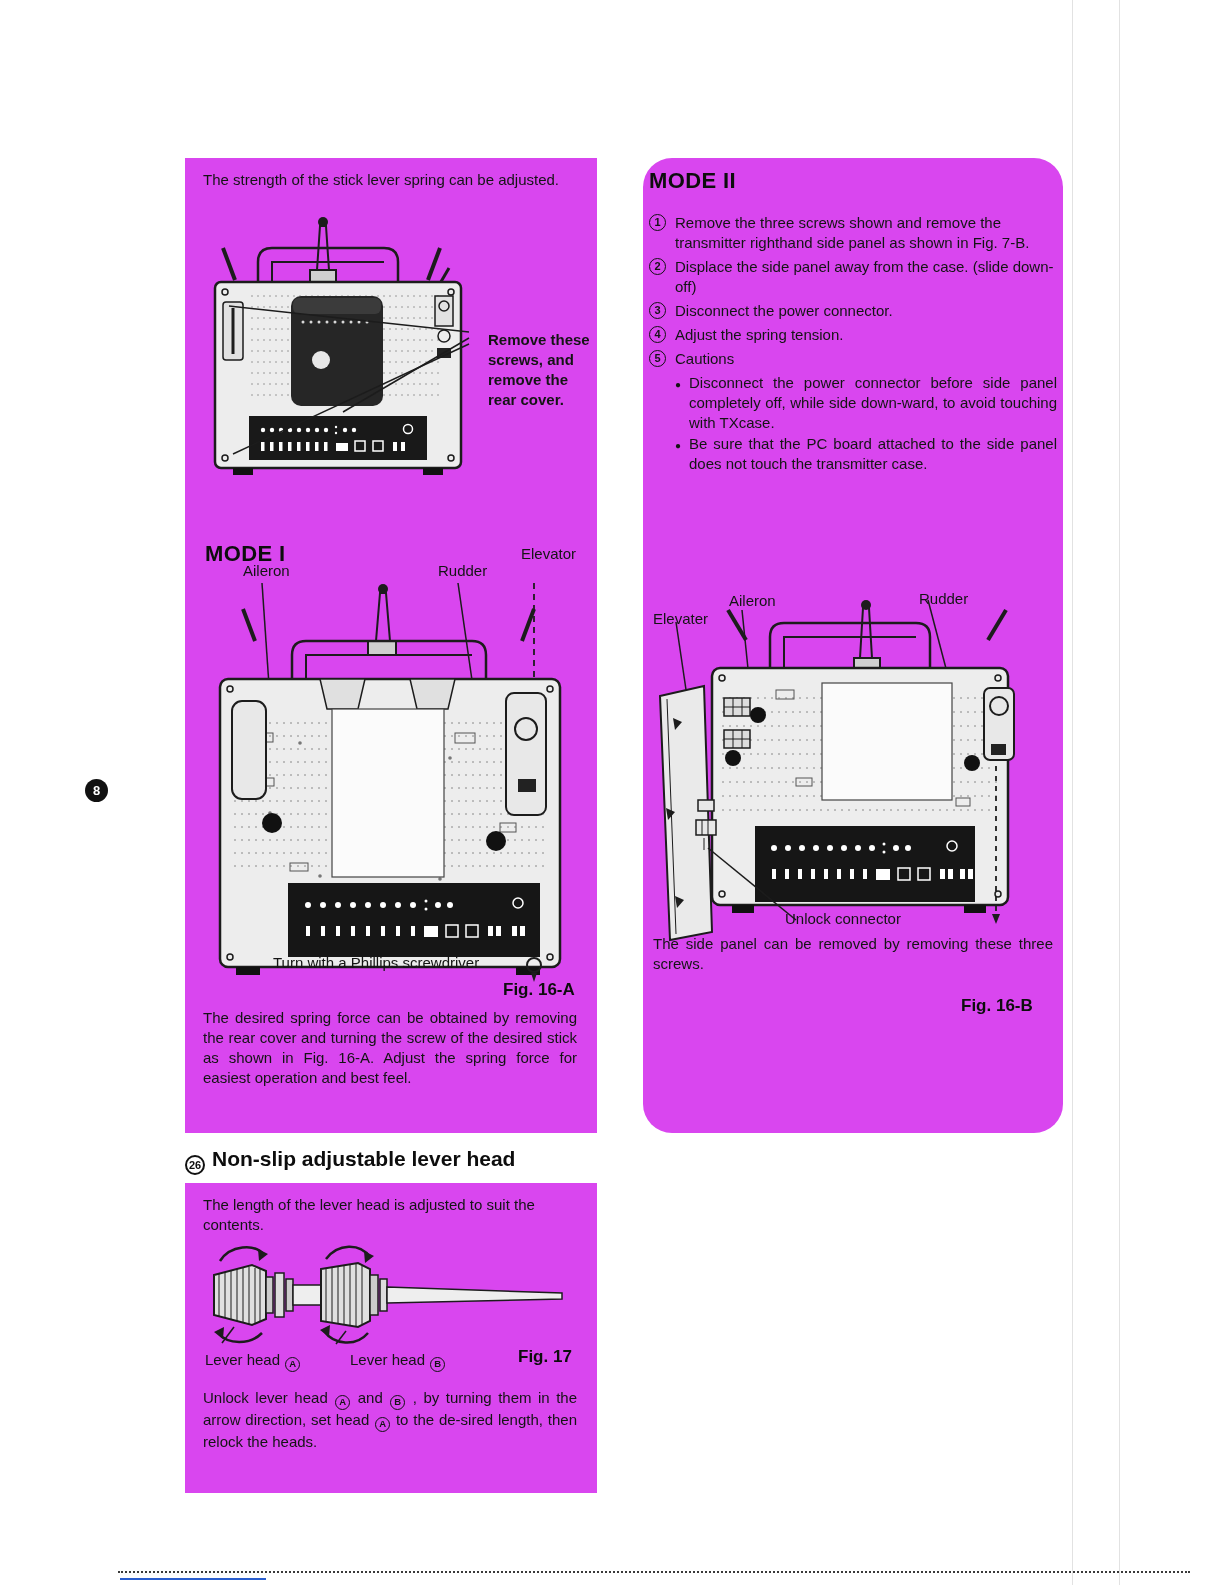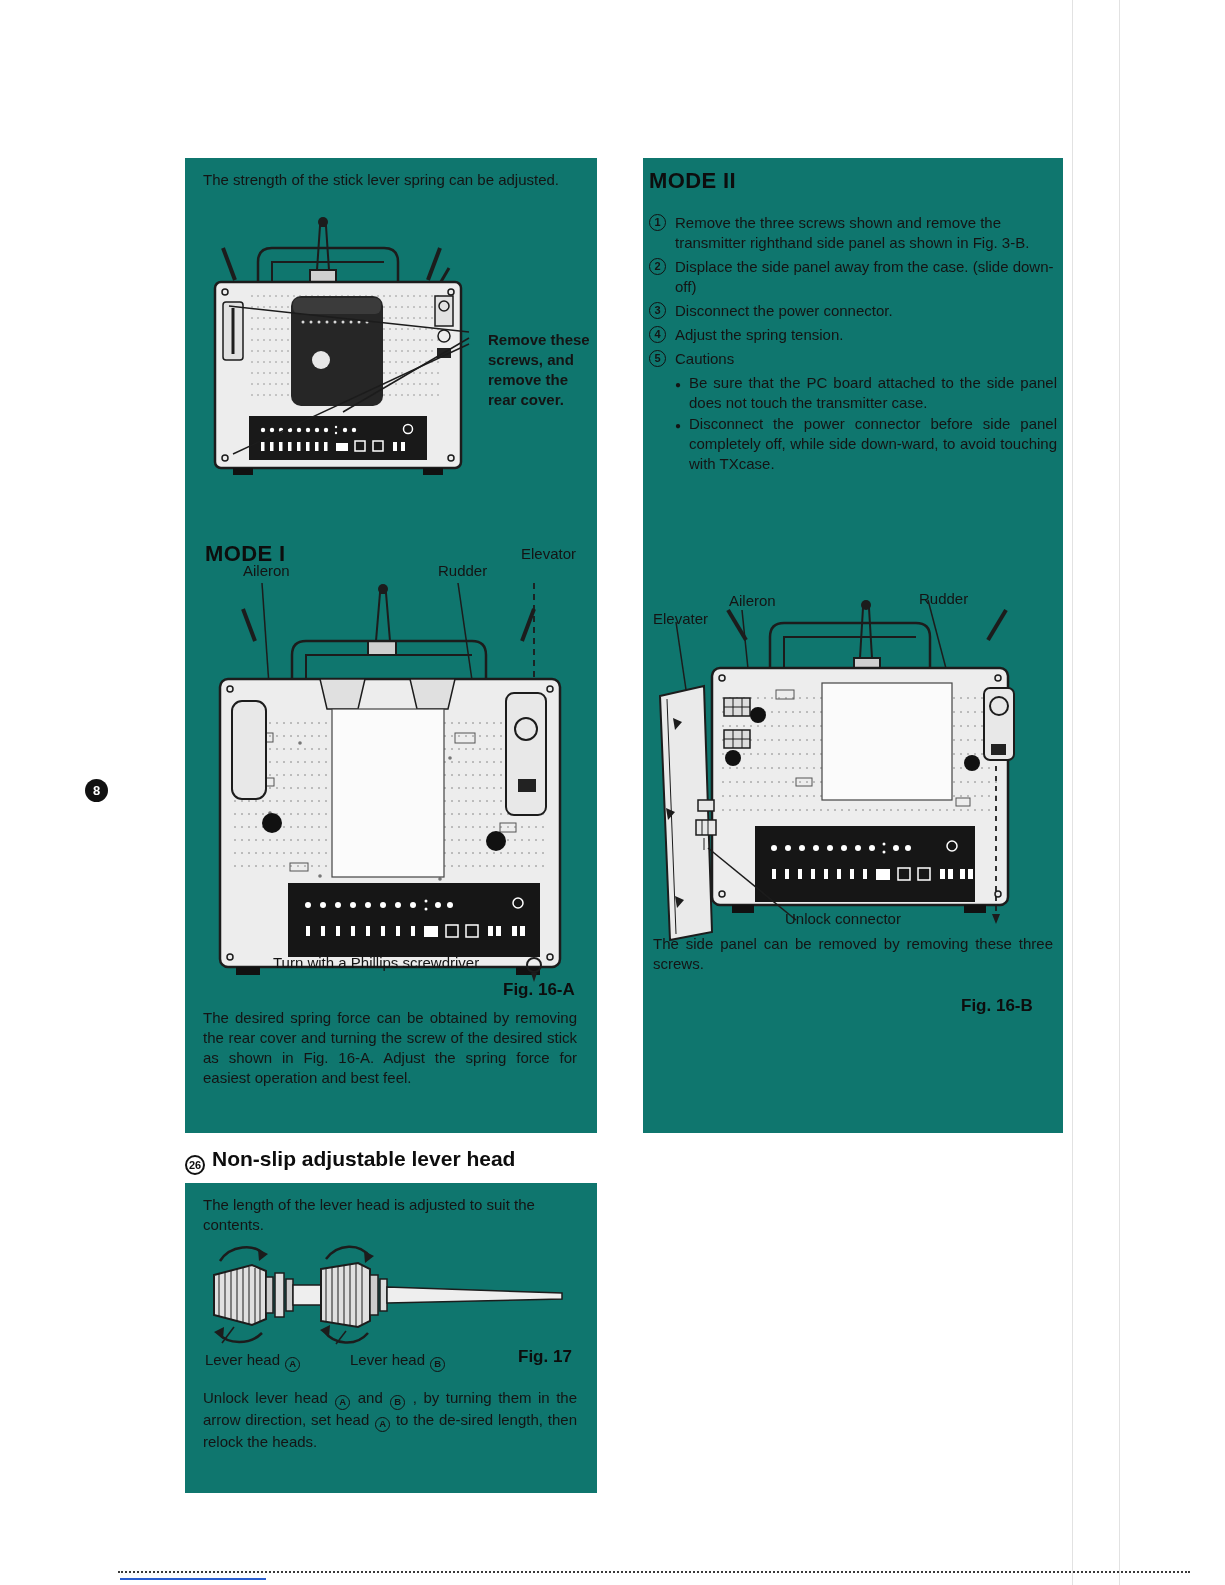--- a/index.html
+++ b/index.html
@@ -5,21 +5,21 @@
   * { margin:0; padding:0; box-sizing:border-box; }
   html,body { background:#ffffff; }
   body {
     position:relative;
     width:1225px; height:1585px;
     font-family:"Liberation Sans", sans-serif;
     color:#141414;
     overflow:hidden;
   }
   .abs { position:absolute; }
-  .panel { position:absolute; background:#0f766e; }
+  .panel { position:absolute; background:#d946ef; }
   .txt { font-size:15px; line-height:20px; color:#141414; }
   .just { text-align:justify; }
   .mode-heading { font-size:22px; font-weight:bold; letter-spacing:0.4px; color:#0d0d0d; }
   .fig-label { font-size:17px; font-weight:bold; color:#0d0d0d; }
   .diagram-label { font-size:15px; color:#141414; white-space:nowrap; }
   .section-heading { font-size:21px; font-weight:bold; color:#0d0d0d; }
 
   .pagenum {
     position:absolute; left:85px; top:779px;
     width:23px; height:23px; background:#111; color:#fff;
@@ -297,48 +297,48 @@
     <circle cx="334" cy="382" r="7" fill="none" stroke="#1c1c1c" stroke-width="2"></circle>
     <polygon points="331,390 337,390 334,399" fill="#1c1c1c"></polygon>
   </svg>
 
   <div class="abs txt" style="left:88px; top:795px;">Turn with a Phillips screwdriver</div>
   <div class="abs fig-label" style="left:318px; top:822px;">Fig. 16-A</div>
 
   <p class="abs txt just" style="left:18px; top:850px; width:374px;">The desired spring force can be obtained by removing the rear cover and turning the screw of the desired stick as shown in Fig. 16-A. Adjust the spring force for easiest operation and best feel.</p>
 </div>
 
-<div class="panel" style="left:643px; top:158px; width:420px; height:975px;">
+<div class="panel" style="left:643px; top:158px; width:420px; height:975px;border-radius:29px;">
 
   <div class="abs mode-heading" style="left:6px; top:10px;">MODE II</div>
 
   <div class="abs steps" style="left:6px; top:55px; width:408px;">
     <div class="step">
       <span class="numcirc">1</span>
-      <span class="step-text">Remove the three screws shown and remove the transmitter righthand side panel as shown in Fig. 3-B.</span>
+      <span class="step-text">Remove the three screws shown and remove the transmitter righthand side panel as shown in Fig. 7-B.</span>
     </div>
     <div class="step">
       <span class="numcirc">2</span>
       <span class="step-text">Displace the side panel away from the case. (slide down-off)</span>
     </div>
     <div class="step">
       <span class="numcirc">3</span>
       <span class="step-text">Disconnect the power connector.</span>
     </div>
     <div class="step">
       <span class="numcirc">4</span>
       <span class="step-text">Adjust the spring tension.</span>
     </div>
     <div class="step">
       <span class="numcirc">5</span>
       <span class="step-text">Cautions</span>
     </div>
     <div class="cautions">
+      <div class="caution txt just">Disconnect the power connector before side panel completely off, while side down-ward, to avoid touching with TXcase.</div>
       <div class="caution txt just">Be sure that the PC board attached to the side panel does not touch the transmitter case.</div>
-      <div class="caution txt just">Disconnect the power connector before side panel completely off, while side down-ward, to avoid touching with TXcase.</div>
     </div>
   </div>
 
   <div class="abs diagram-label" style="left:10px; top:452px;">Elevater</div>
   <div class="abs diagram-label" style="left:86px; top:434px;">Aileron</div>
   <div class="abs diagram-label" style="left:276px; top:432px;">Rudder</div>
 
   <svg class="abs" style="left:3px; top:440px;" width="412" height="345" viewBox="0 0 412 345">
 
     <g stroke="#1c1c1c" stroke-width="1.5">

